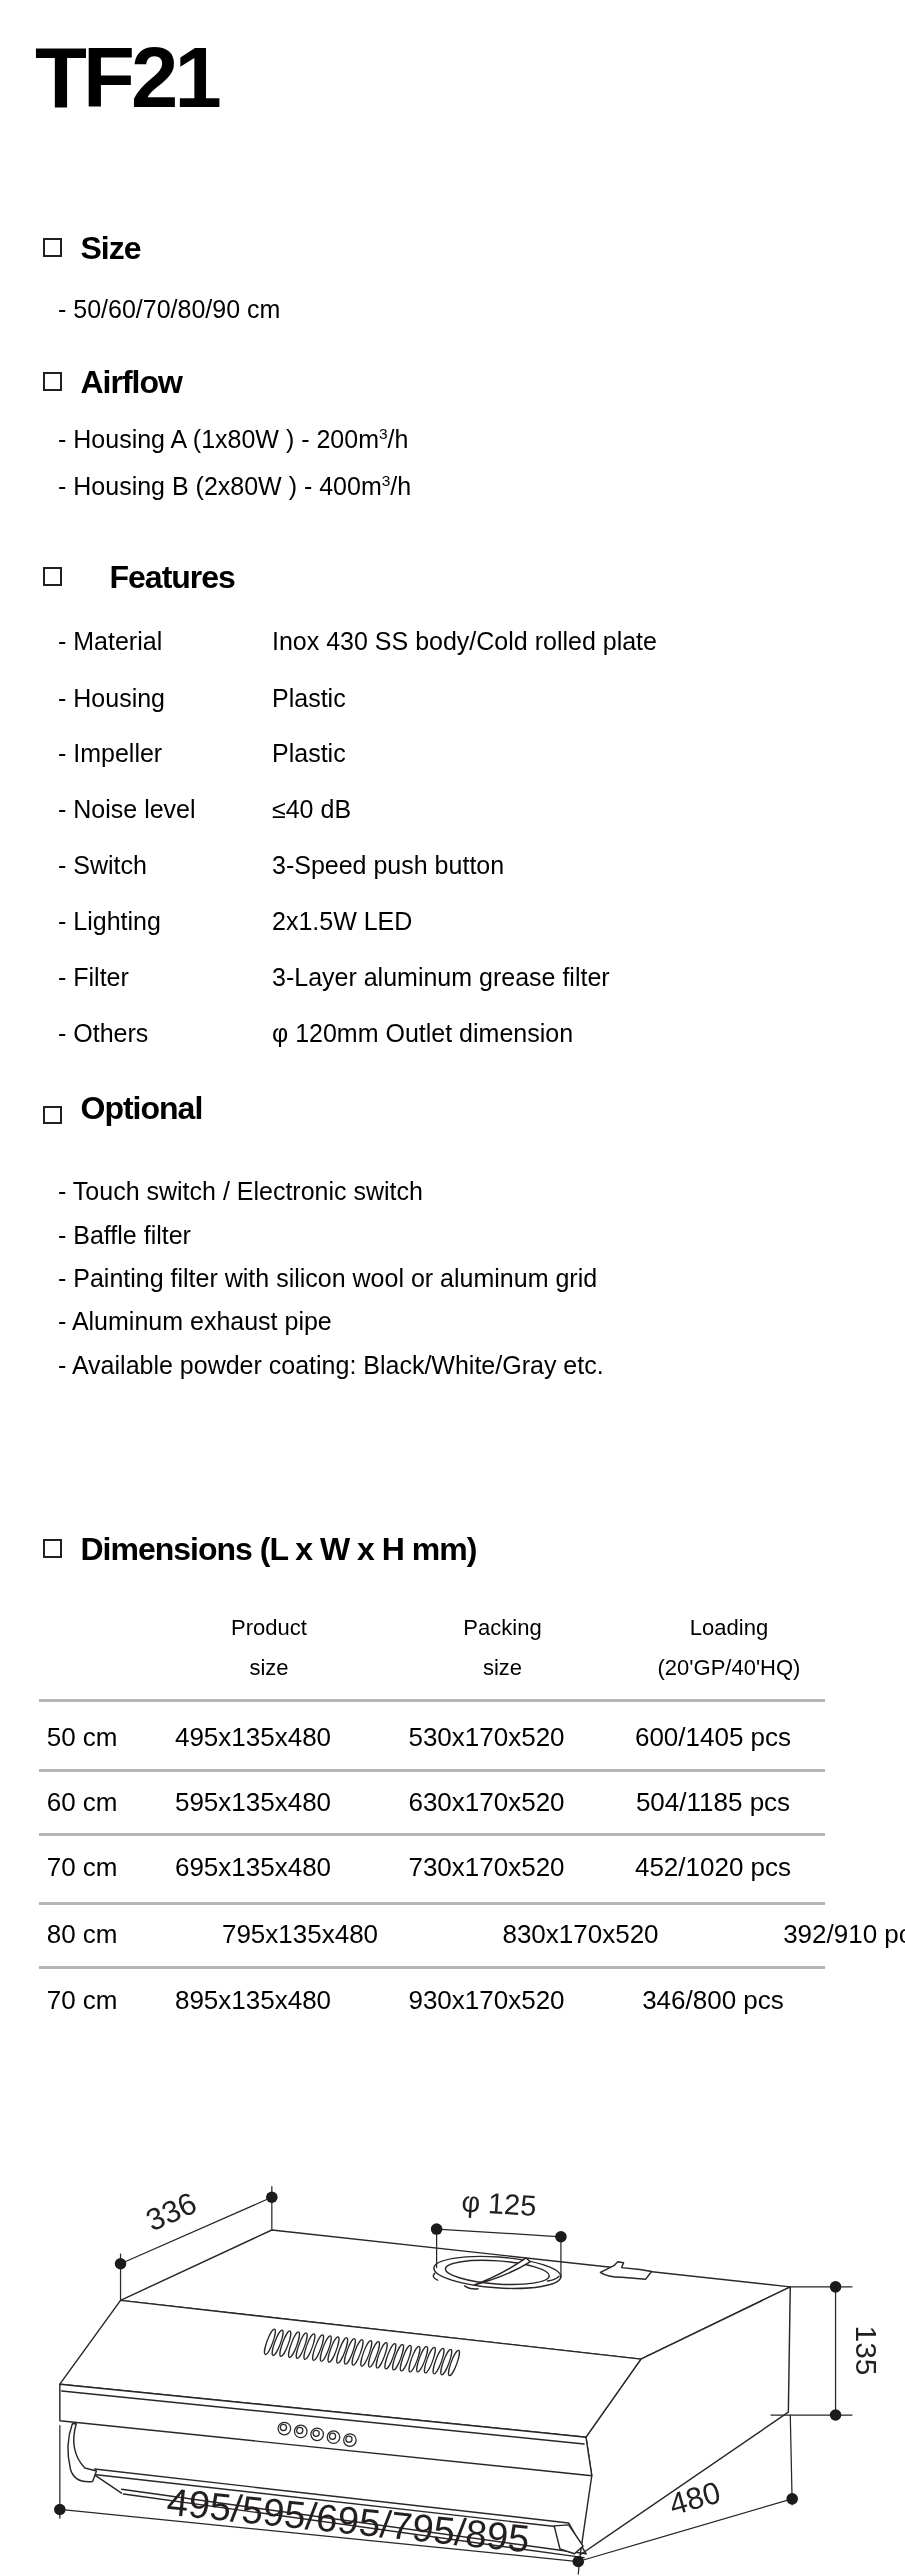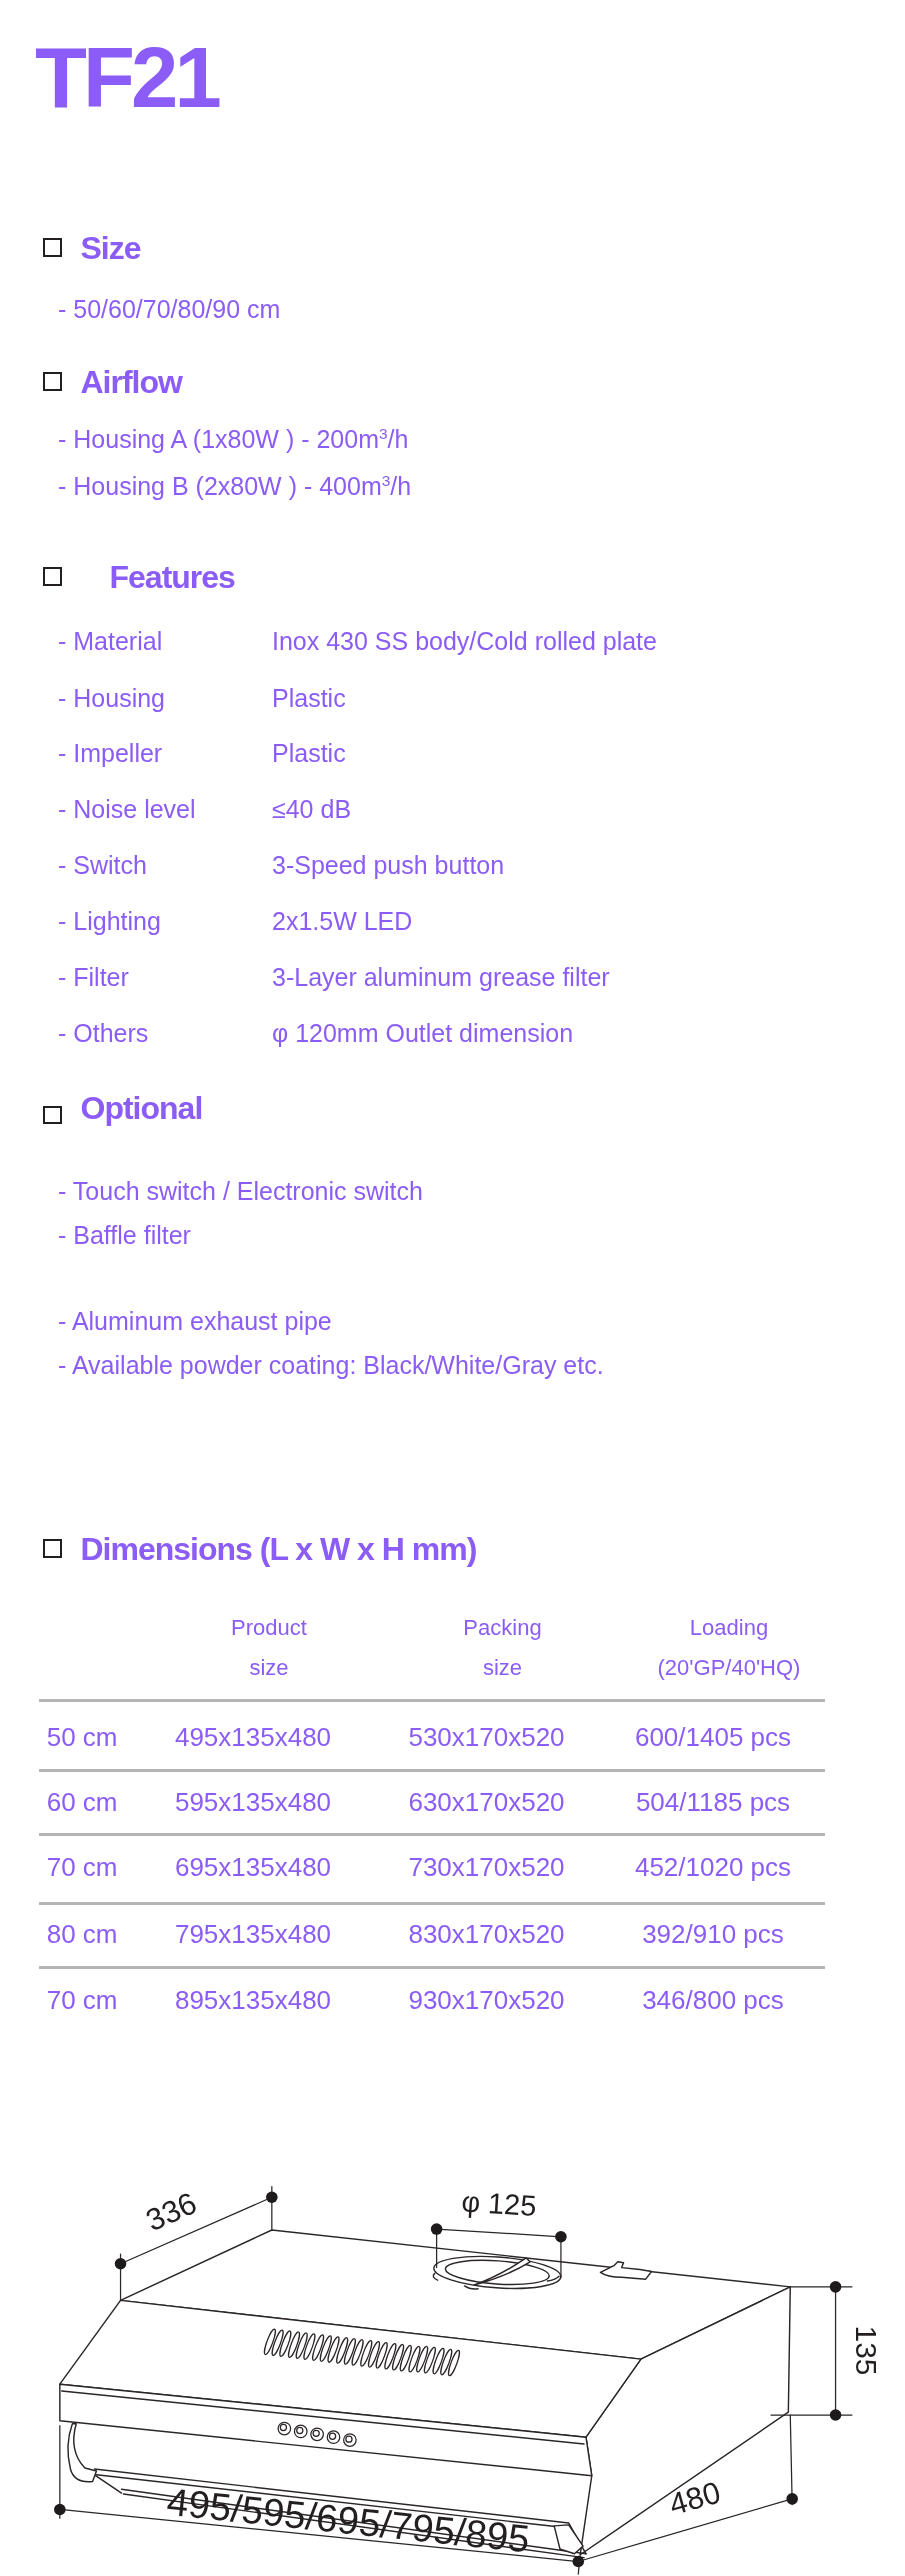--- a/index.html
+++ b/index.html
@@ -1,17 +1,17 @@
 <!DOCTYPE html>
 <html><head>
 <meta charset="utf-8">
 <style>
   html,body{margin:0;padding:0;background:#ffffff;}
   .page{position:relative;width:905px;height:2576px;background:#ffffff;
-        font-family:"Liberation Sans",sans-serif;color:#8b5cf6;overflow:hidden;}
+        font-family:"Liberation Sans",sans-serif;color:#000000;overflow:hidden;}
   .abs{position:absolute;}
   .title{left:35px;top:35px;font-size:85px;font-weight:bold;letter-spacing:-3.9px;line-height:1;}
   .sec{position:absolute;display:flex;align-items:center;gap:19px;height:39px;}
   .bullet{width:14.5px;height:14.5px;border:2.9px solid #231f20;flex:0 0 auto;}
   .sec-h{font-size:32px;font-weight:bold;letter-spacing:-1px;line-height:1;}
   .body-t{font-size:25px;line-height:1.15;}
   .feat-row{position:absolute;left:58px;display:grid;grid-template-columns:214px auto;font-size:25px;}
   .opt-item{position:absolute;left:58px;font-size:25px;}
   .tbl-head{position:absolute;left:55px;width:786px;display:grid;grid-template-columns:96px 236px 231px 222px;
             font-size:22px;text-align:center;line-height:40px;}
@@ -78,20 +78,21 @@
       <span>- Others</span>
       <span>φ 120mm Outlet dimension</span>
     </div>
 
   <div class="sec" style="left:43px;top:1085px;align-items:flex-end;">
     <span class="bullet"></span>
     <span class="sec-h">Optional</span>
   </div>
   <div class="opt-item" style="top:1177px;">- Touch switch / Electronic switch</div>
   <div class="opt-item" style="top:1221px;">- Baffle filter</div>
+  <div class="opt-item" style="top:1264px;">- Painting filter with silicon wool or aluminum grid</div>
   <div class="opt-item" style="top:1307px;">- Aluminum exhaust pipe</div>
   <div class="opt-item" style="top:1351px;">- Available powder coating: Black/White/Gray etc.</div>
 
   <div class="sec" style="left:43px;top:1529px;">
     <span class="bullet"></span>
     <span class="sec-h">Dimensions (L x W x H mm)</span>
   </div>
 
   <div class="tbl-head" style="top:1608px;">
     <div></div>
@@ -124,21 +125,21 @@
     <span>504/1185 pcs</span>
   </div>
   <div class="tbl-line" style="top:1833px;"></div>
   <div class="tbl-row" style="top:1852px;">
     <span class="c1">70 cm</span>
     <span>695x135x480</span>
     <span>730x170x520</span>
     <span>452/1020 pcs</span>
   </div>
   <div class="tbl-line" style="top:1902px;"></div>
-  <div class="tbl-row" style="top:1919px;">
+  <div class="tbl-row" style="top:1919px;gap:47px;">
     <span class="c1">80 cm</span>
     <span>795x135x480</span>
     <span>830x170x520</span>
     <span>392/910 pcs</span>
   </div>
   <div class="tbl-line" style="top:1966px;"></div>
   <div class="tbl-row" style="top:1985px;">
     <span class="c1">70 cm</span>
     <span>895x135x480</span>
     <span>930x170x520</span>

